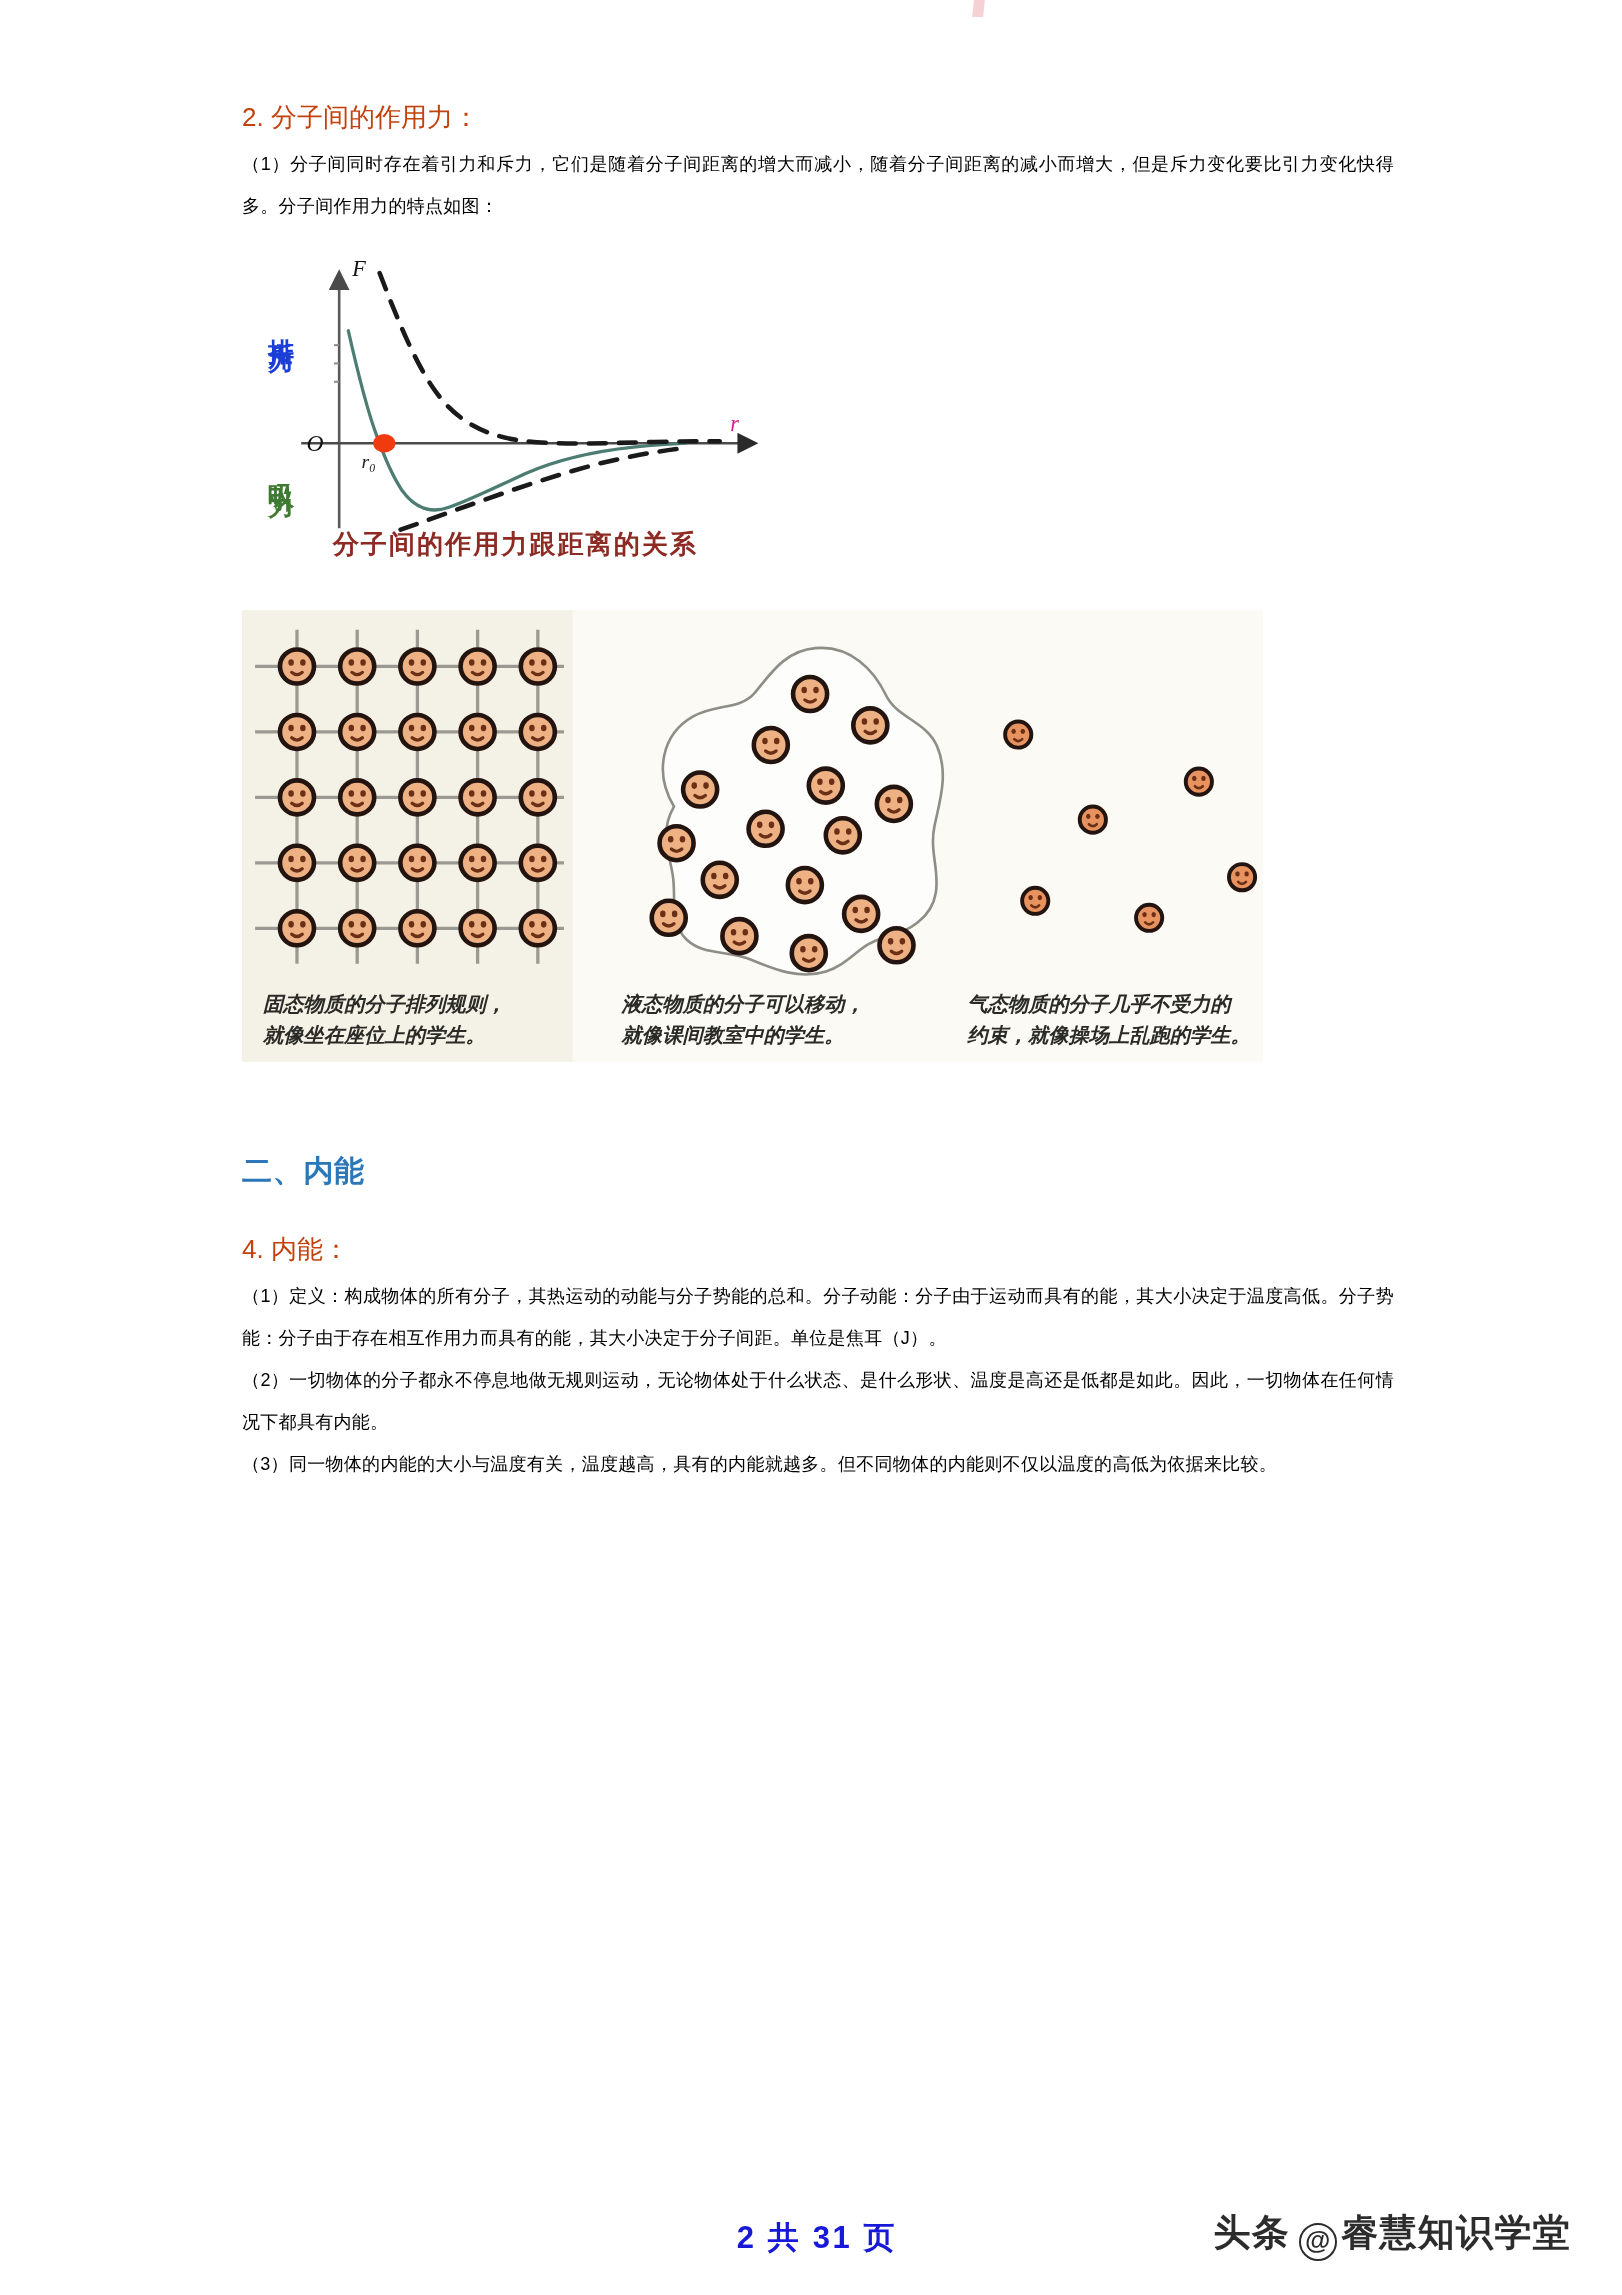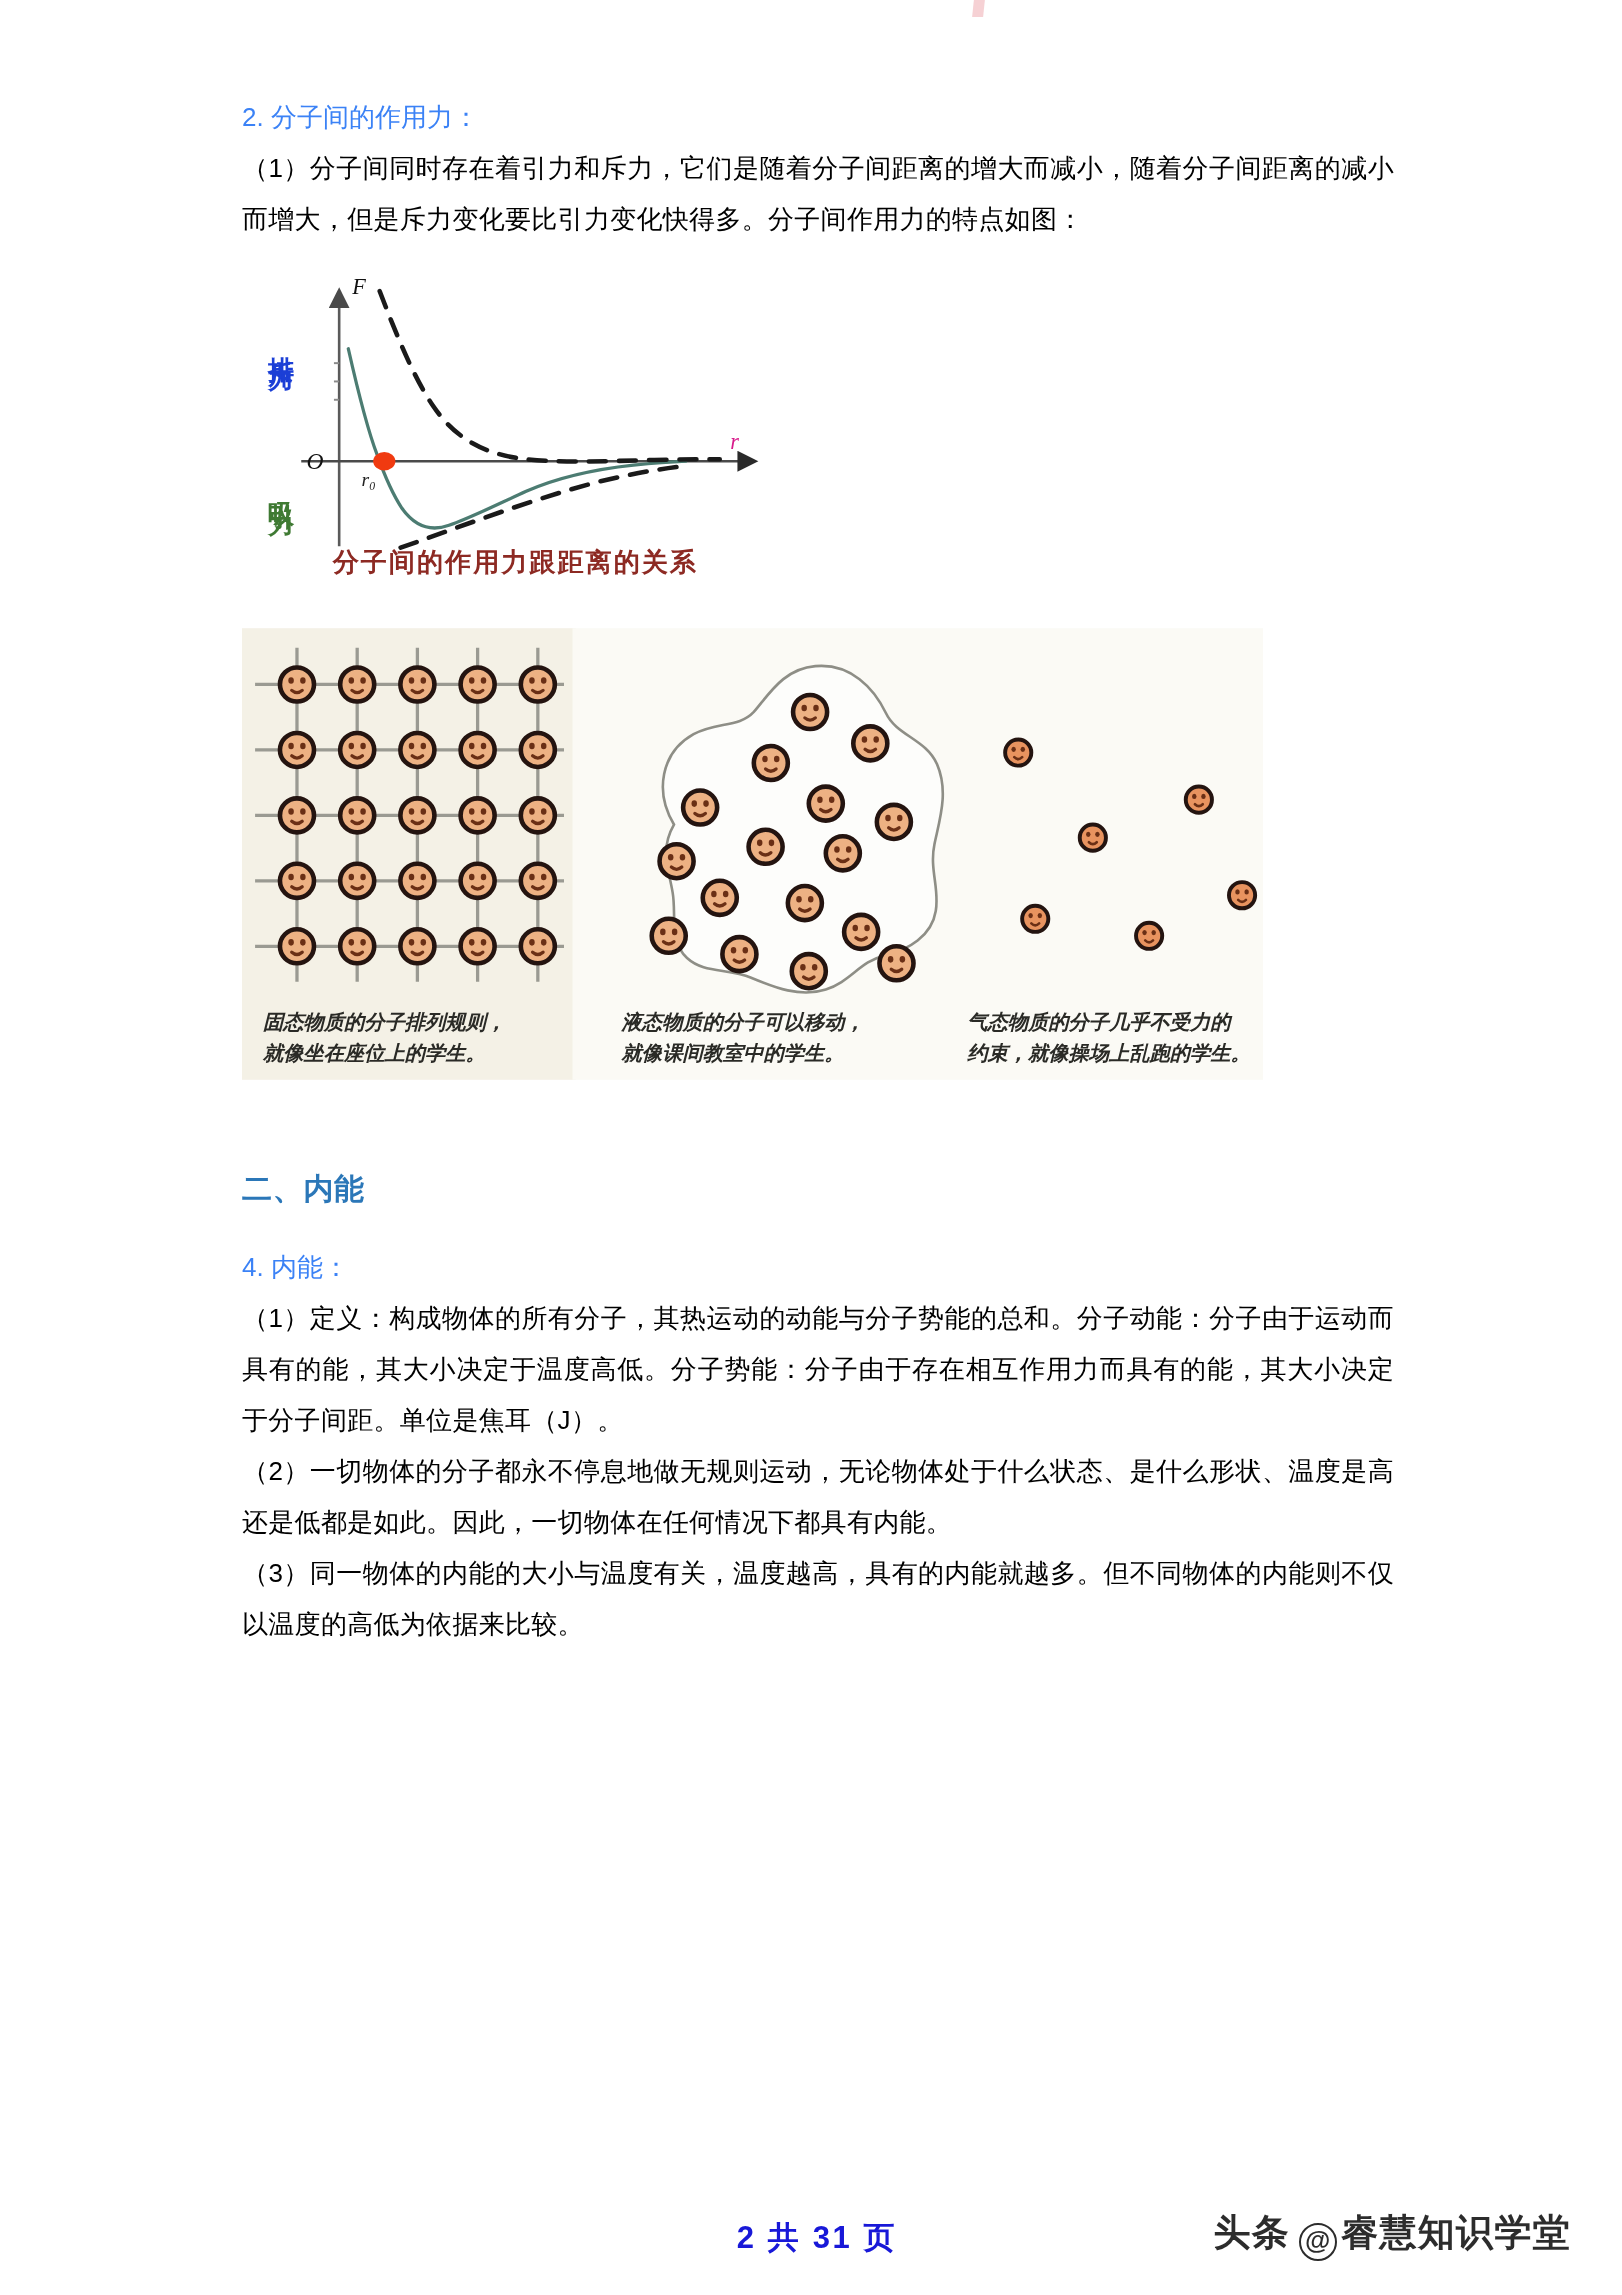--- a/index.html
+++ b/index.html
@@ -34,32 +34,32 @@
   }
 
   .content {
     position: absolute;
     left: 242px;
     top: 0;
     width: 1152px;
   }
 
   .para {
-    font-size: 26px;
-    line-height: 51px;
+    font-size: 18px;
+    line-height: 42px;
     color: #000000;
     letter-spacing: 0.3px;
     text-align: justify;
     margin: 0;
   }
 
   .heading-num {
     font-size: 26px;
     line-height: 51px;
-    color: #3b82f6;
+    color: #c2410c;
     margin: 0;
   }
 
   .section-heading {
     font-size: 30px;
     line-height: 46px;
     color: #2b77b8;
     font-weight: bold;
     margin: 0;
     letter-spacing: 0.7px;

